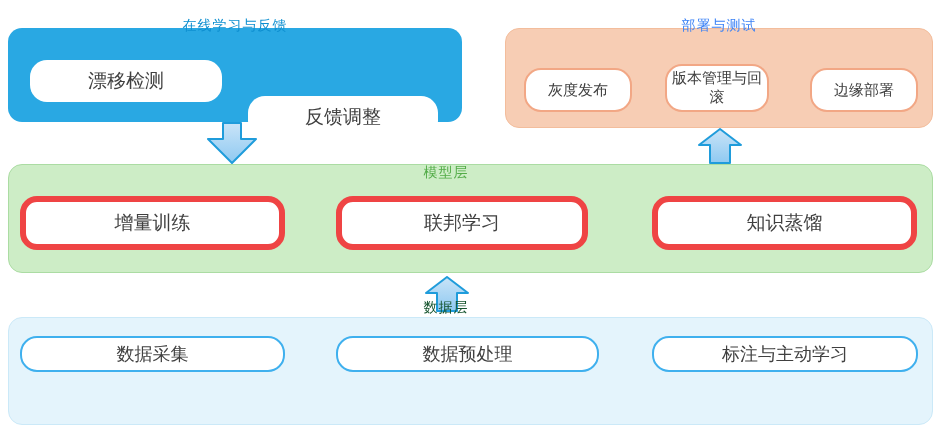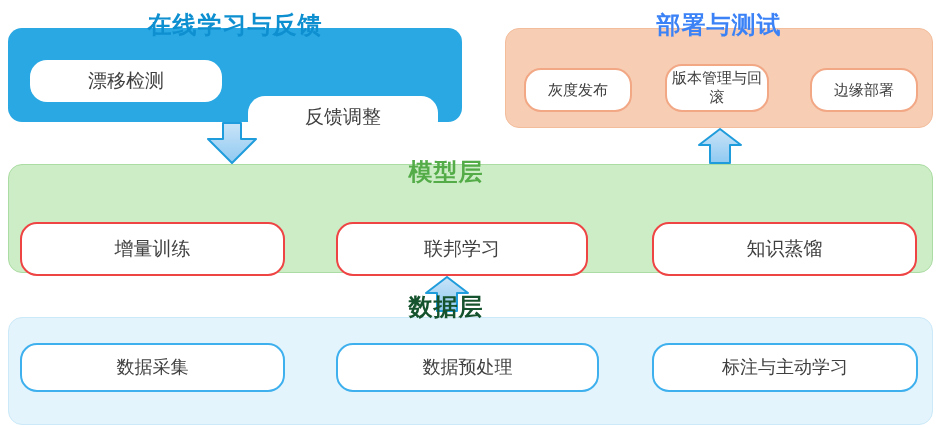--- a/index.html
+++ b/index.html
@@ -8,43 +8,43 @@
     font-family:"Liberation Sans","DejaVu Sans",sans-serif;
   }
   .layer-box{position:absolute;border-radius:14px;box-sizing:border-box;}
   .online-box{left:8px;top:28px;width:454px;height:94px;background:#29A8E3;}
   .deploy-box{left:505px;top:28px;width:428px;height:100px;background:#F7CDB4;border:1px solid #F3BD9C;}
   .model-box{left:8px;top:164px;width:925px;height:109px;background:#CDEDC6;border:1px solid #ABDCA3;}
   .data-box{left:8px;top:317px;width:925px;height:108px;background:#E4F4FC;border:1px solid #CBE9F8;}
 
   .layer-title{
     position:absolute;height:26px;line-height:26px;text-align:center;
-    font-size:24px;font-weight:bold;z-index:3;letter-spacing:1px;
+    font-size:14px;font-weight:normal;z-index:3;letter-spacing:1px;
   }
   .online-title{left:8px;width:454px;top:12px;color:#0E8FD0;}
   .deploy-title{left:505px;width:428px;top:12px;color:#3b82f6;}
   .model-title{left:316px;width:260px;top:159px;color:#53AC48;text-align:center;}
   .data-title{left:316px;width:260px;top:294px;color:#14532d;}
 
   .chip{
     position:absolute;background:#ffffff;border-radius:17px;box-sizing:border-box;
     display:flex;align-items:center;justify-content:center;text-align:center;
     color:#404040;font-size:19px;line-height:1.25;z-index:2;
   }
   .chip-online-0{left:30px;top:60px;width:192px;height:42px;}
   .chip-online-1{left:248px;top:60px;width:190px;height:42px;margin-top:36px;}
   .chip-deploy{border:2px solid #F2A785;font-size:15px;}
   .chip-deploy-0{left:524px;top:68px;width:108px;height:44px;}
   .chip-deploy-1{left:665px;top:64px;width:104px;height:48px;padding:0 4px;}
   .chip-deploy-2{left:810px;top:68px;width:108px;height:44px;}
-  .chip-model{border:2px solid #ef4444;top:222px;height:54px;}
+  .chip-model{border:6px solid #ef4444;top:196px;height:54px;}
   .chip-model-0{left:20px;width:265px;}
   .chip-model-1{left:336px;width:252px;}
   .chip-model-2{left:652px;width:265px;}
-  .chip-data{border:2px solid #3FB0EE;top:343px;height:49px;font-size:18px;}
+  .chip-data{border:2px solid #3FB0EE;top:336px;height:36px;font-size:18px;}
   .chip-data-0{left:20px;width:265px;}
   .chip-data-1{left:336px;width:263px;}
   .chip-data-2{left:652px;width:266px;}
 
   .arrow{position:absolute;z-index:1;}
   .arrow-down{left:206px;top:122px;}
   .arrow-up-deploy{left:697px;top:128px;}
   .arrow-up-model{left:424px;top:276px;}
 </style>
 </head>

